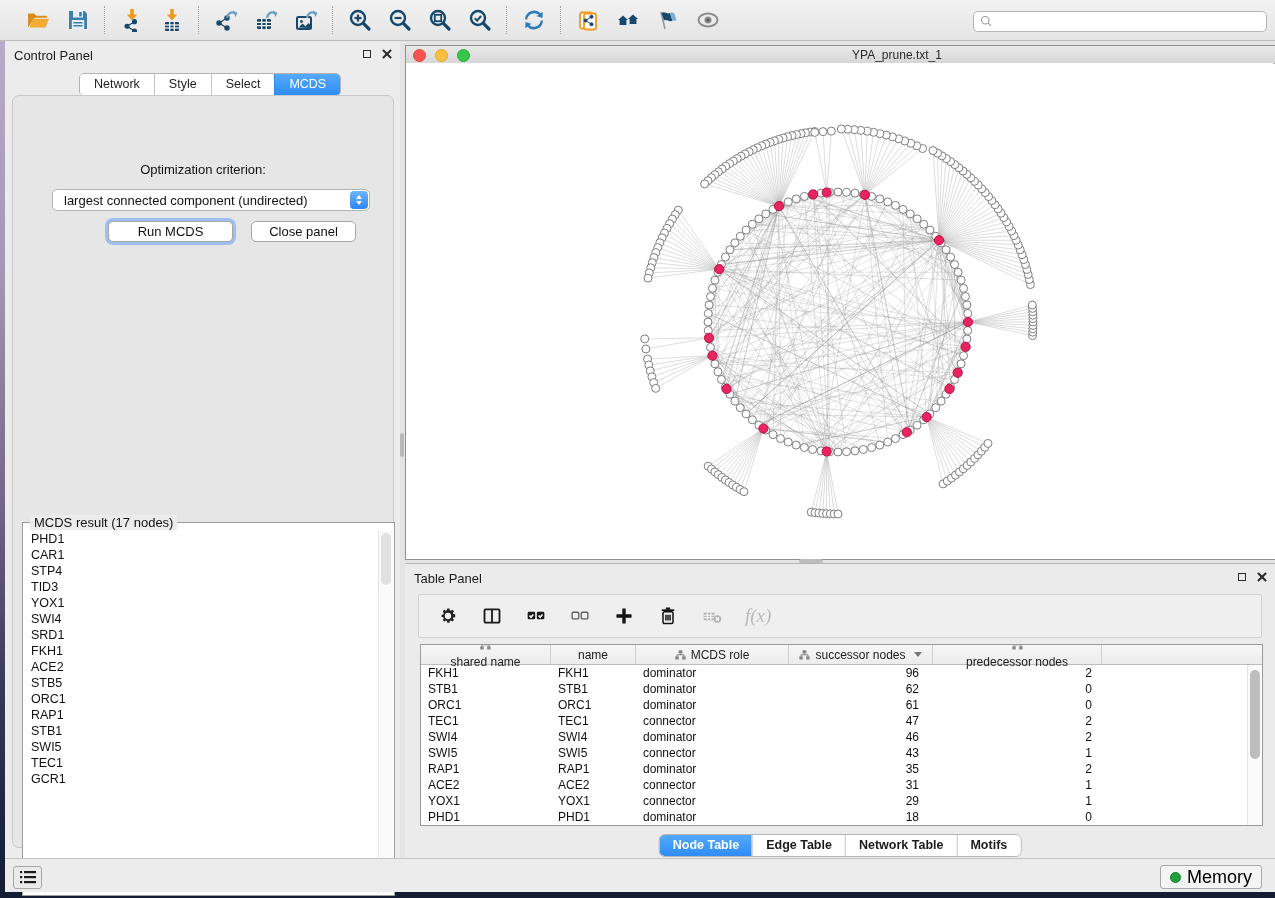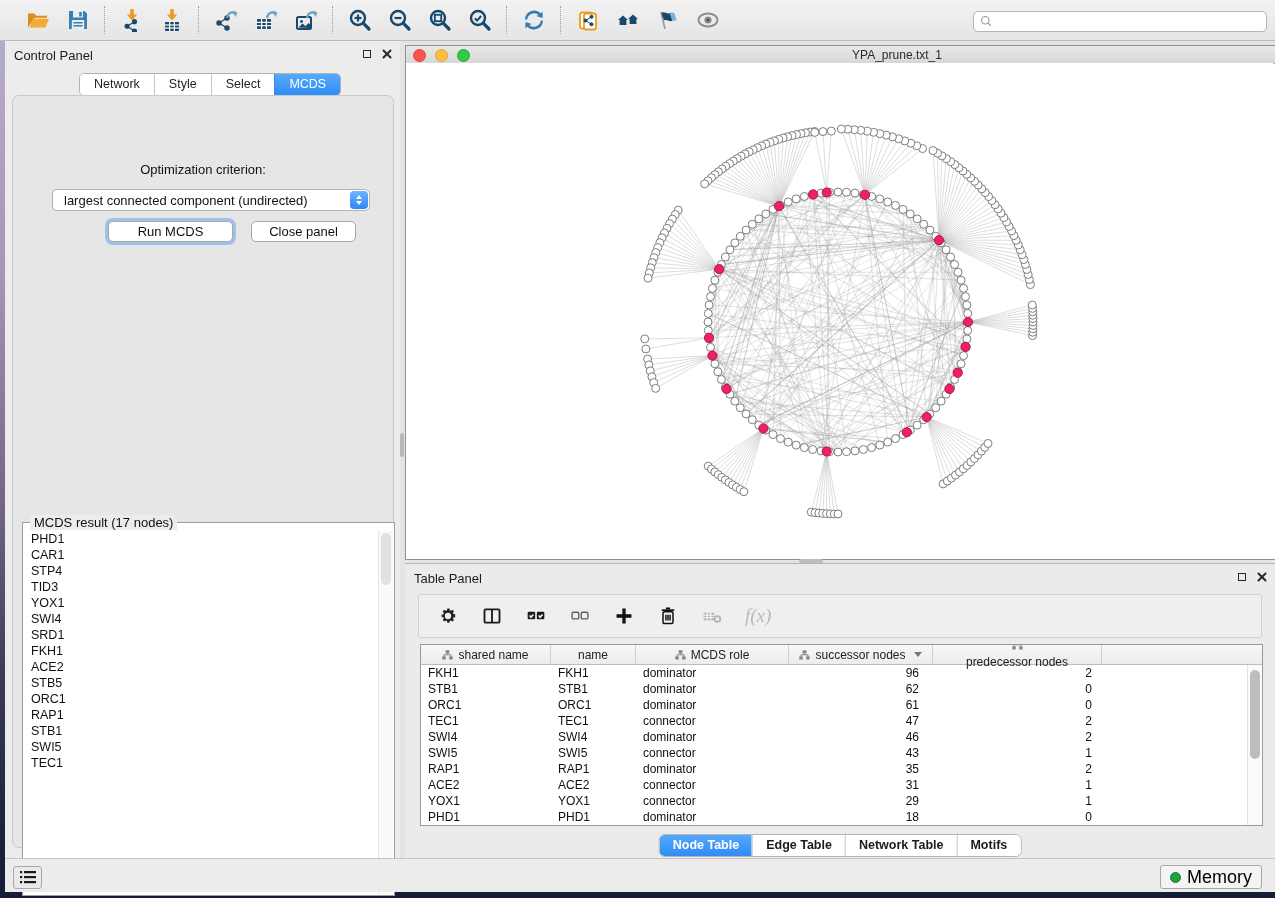--- a/index.html
+++ b/index.html
@@ -320,20 +320,21 @@
             <div>SWI4</div>
             <div>SRD1</div>
             <div>FKH1</div>
             <div>ACE2</div>
             <div>STB5</div>
             <div>ORC1</div>
             <div>RAP1</div>
             <div>STB1</div>
             <div>SWI5</div>
             <div>TEC1</div>
+            <div>GCR1</div>
           </div>
         <div class="result-scroll">
             <i></i>
           </div>
       </div>
     </div>
   </div>
 
   <div class="net-window">
     <div class="net-titlebar">
@@ -1105,21 +1106,21 @@
               </g>
             </g>
             <circle cx="18.5" cy="15.5" r="4.5" fill="#b4b4b4"></circle>
             <path d="M16.6 13.6l3.8 3.8M20.4 13.6l-3.8 3.8" stroke="#fff" stroke-width="1.5"></path>
           </svg>
         </span>
         <span class="fx-label">f(x)</span>
       </div>
     <div class="tbl">
       <div class="tbl-head" id="tbl-head">
-          <div class="th" style="width: 130px;">
+          <div class="th" style="width: 130px; flex-direction: column;">
             <svg width="11" height="10" viewBox="0 0 11 10">
               <g fill="#858585">
                 <rect x="3.6" y="0.3" width="3.8" height="3.2"></rect>
                 <rect x="0.3" y="6.3" width="3.4" height="3.2"></rect>
                 <rect x="7.2" y="6.3" width="3.4" height="3.2"></rect>
               </g>
               <path d="M5.5 3.5v1.3M2 6.3V4.8h7v1.5" stroke="#858585" fill="none"></path>
             </svg>
             <span>shared name</span>
           </div>

